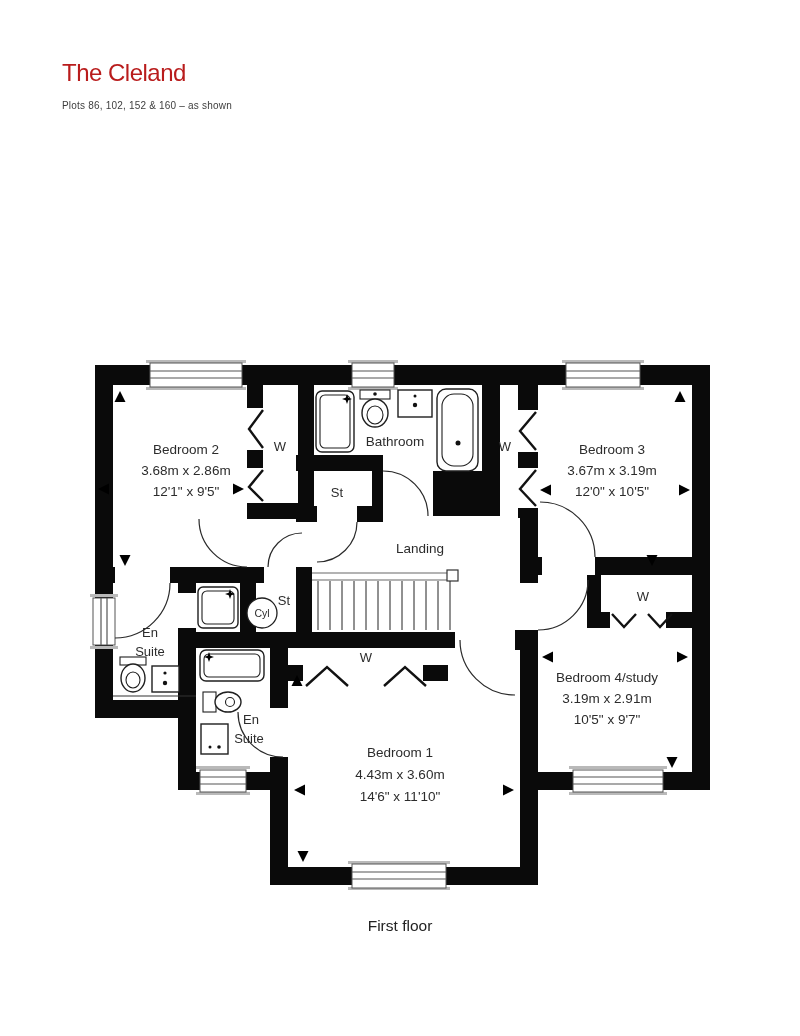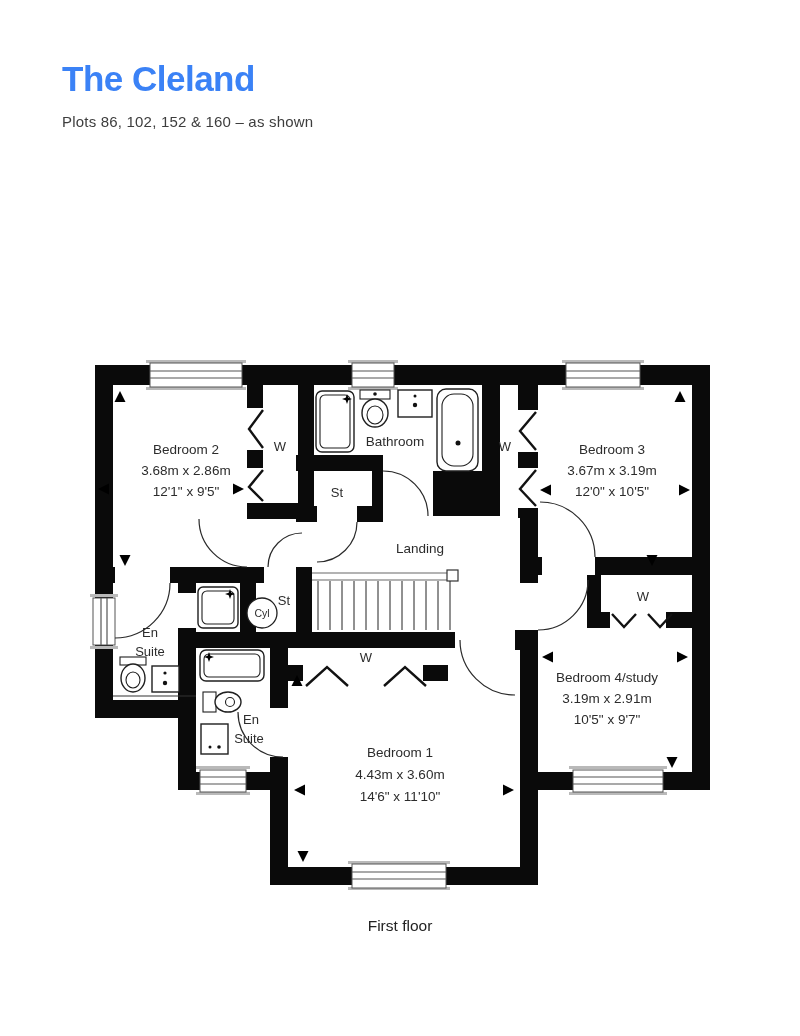--- a/index.html
+++ b/index.html
@@ -1,20 +1,20 @@
 <!DOCTYPE html>
 <html><head>
 <meta charset="utf-8">
 <style>
   html,body{margin:0;padding:0;background:#ffffff;}
   .page{position:relative;width:800px;height:1036px;background:#fff;overflow:hidden;
         font-family:"Liberation Sans",sans-serif;}
   .header{position:absolute;left:62px;top:60px;}
-  .title{font-size:35px;font-weight:700;color:#3b82f6;letter-spacing:-.5px;line-height:1.1;}
-  .plots{font-size:15px;color:#3d3d3d;margin-top:14px;letter-spacing:.2px;}
+  .title{font-size:24px;font-weight:400;color:#b91c1c;letter-spacing:-.5px;line-height:1.1;}
+  .plots{font-size:10px;color:#3d3d3d;margin-top:14px;letter-spacing:.2px;}
   svg.plan{position:absolute;left:0;top:0;}
   .wall{fill:#0a0a0a;}
   .fx{fill:#ffffff;stroke:#1f1f1f;stroke-width:1.4;}
   .fxthin{fill:#ffffff;stroke:#1f1f1f;stroke-width:1.1;}
   .door{fill:none;stroke:#2a2a2a;stroke-width:1.2;}
   .zig{fill:none;stroke:#121212;stroke-width:2.4;}
   .lbl{font:13.5px "Liberation Sans",sans-serif;fill:#2c2c2c;text-anchor:middle;}
   .sm{font:13px "Liberation Sans",sans-serif;fill:#2c2c2c;text-anchor:middle;}
   .cyl{font:10.5px "Liberation Sans",sans-serif;fill:#2c2c2c;text-anchor:middle;}
   .cap{font:15.5px "Liberation Sans",sans-serif;fill:#222;text-anchor:middle;}

